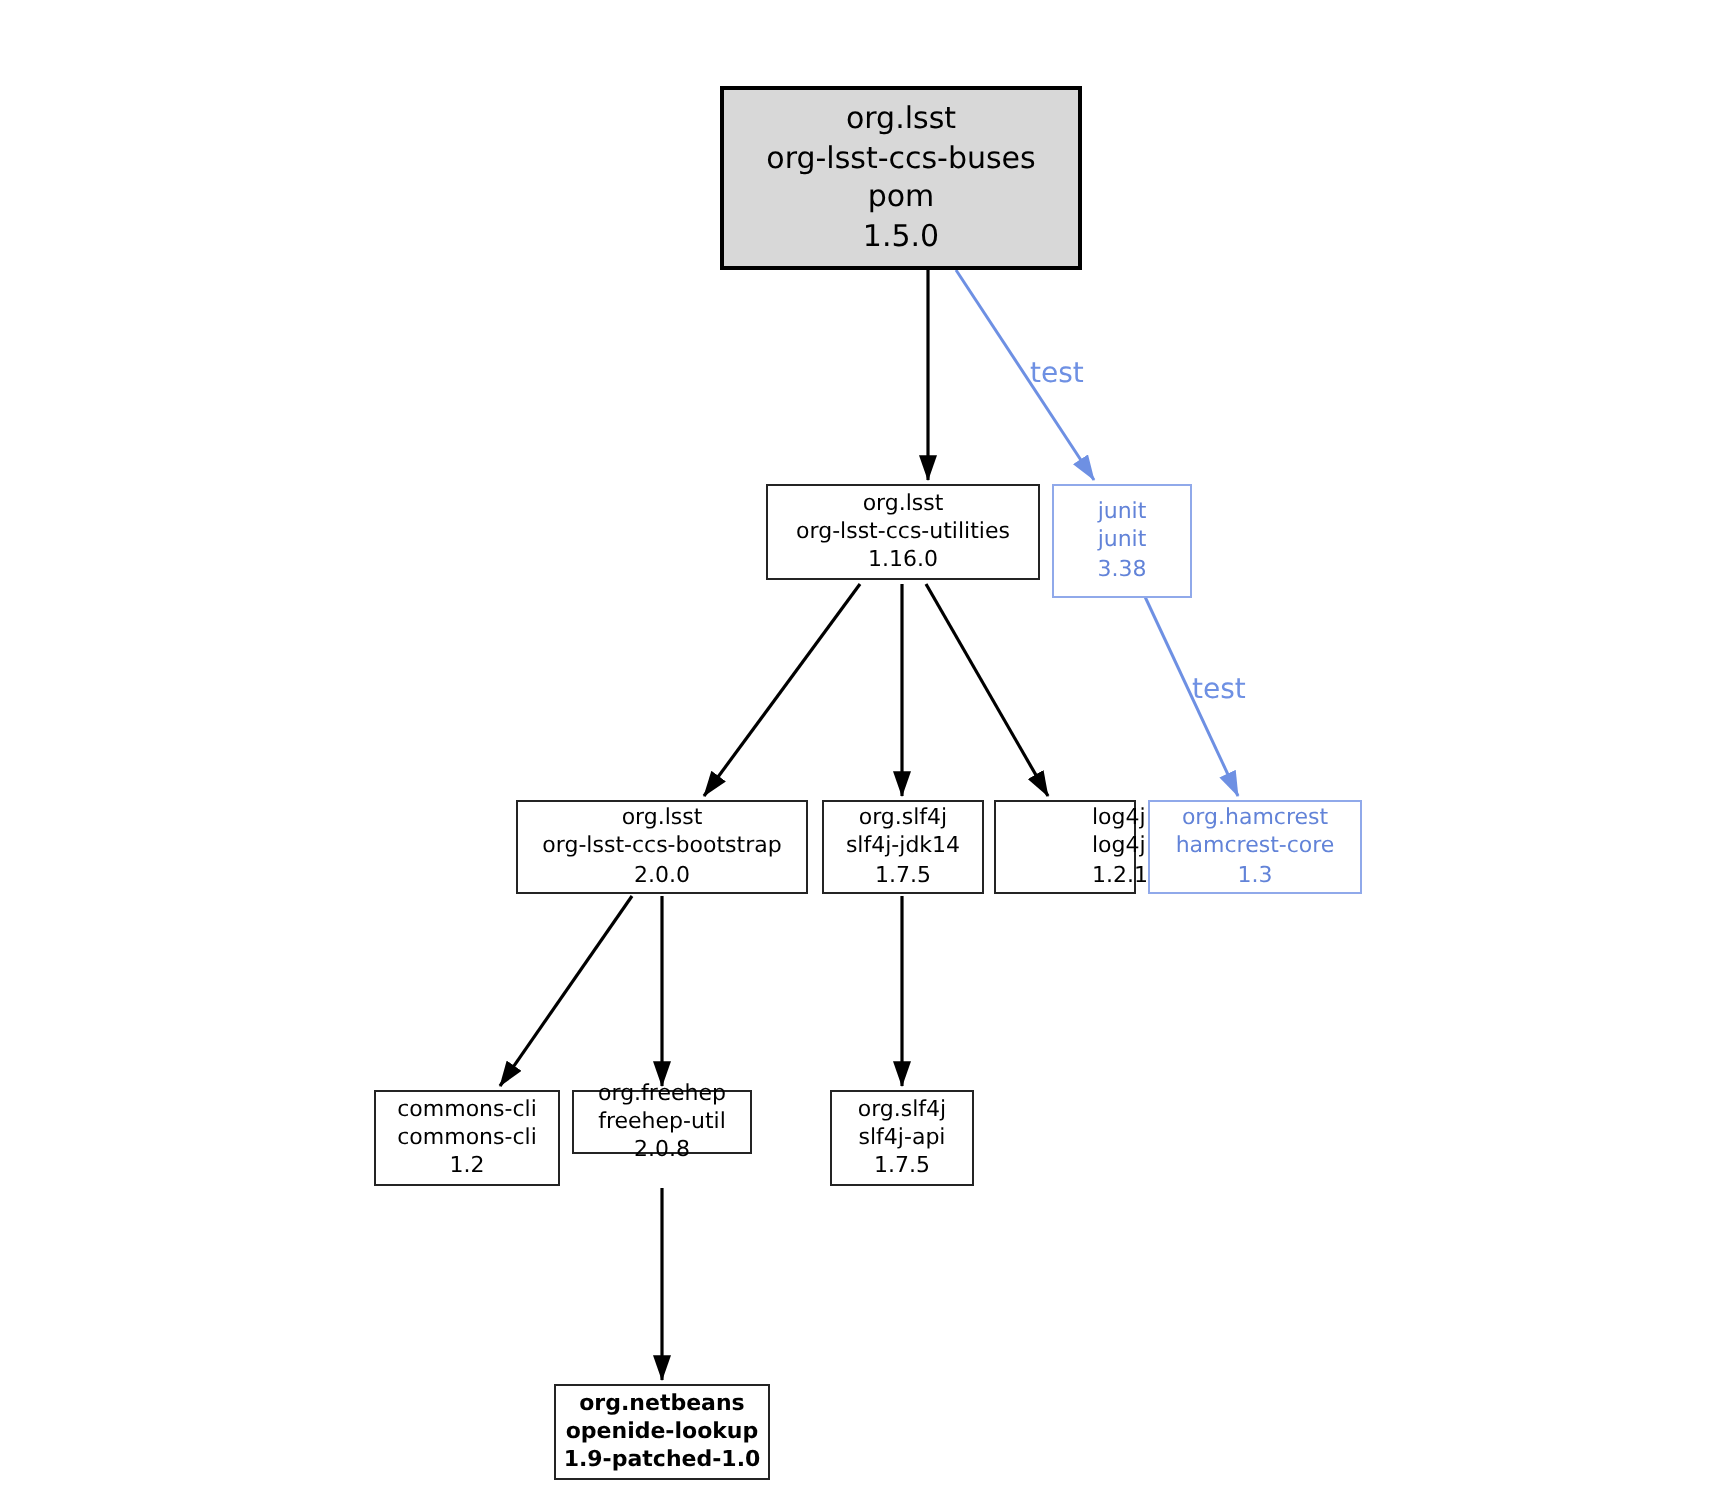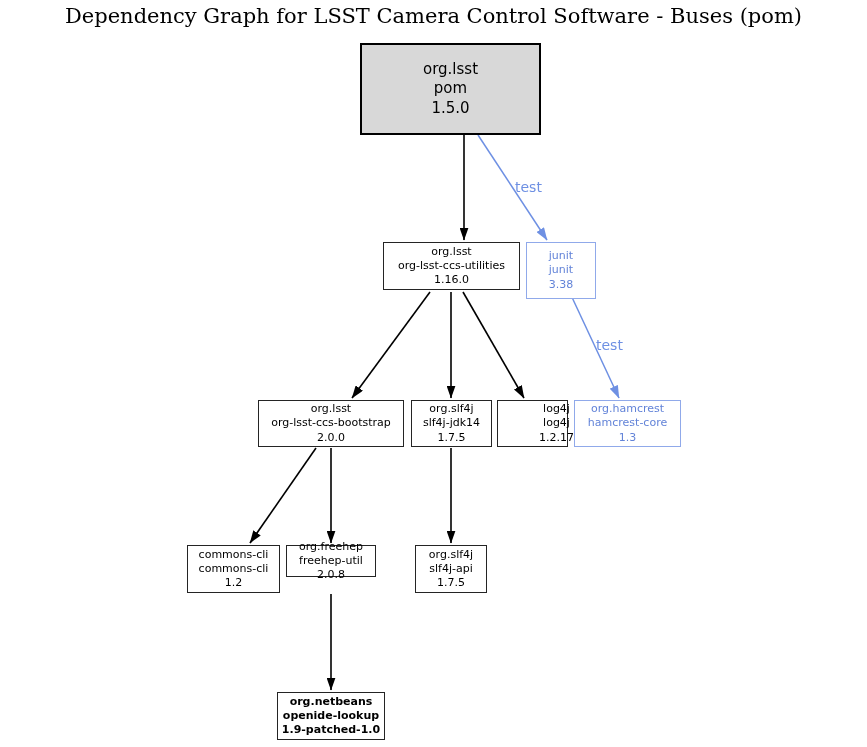--- a/index.html
+++ b/index.html
@@ -32,21 +32,20 @@
     top: 0;
   }
   .node {
     position: absolute;
     box-sizing: border-box;
     background: #ffffff;
     border: 1.5px solid #242424;
     color: #000000;
     display: flex;
     flex-direction: column;
-    align-items: center;
     justify-content: center;
     text-align: center;
     font-size: 11px;
     line-height: 1.3;
     white-space: nowrap;
   }
   .node.root {
     background: #d8d8d8;
     border: 2px solid #000000;
     font-size: 15px;
@@ -61,21 +60,20 @@
     font-size: 14px;
     color: #6e90e3;
     white-space: nowrap;
   }
 </style>
 </head>
 <body>
 
 <div id="stage">
 
-  <div class="graph-title">Dependency Graph for LSST Camera Control Software - Buses (pom)</div>
 
   <svg id="edge-layer" width="867" height="747">
     <defs>
       <marker id="ah-black" viewBox="0 0 10 7" refX="9.6" refY="3.5" markerWidth="13" markerHeight="9" markerUnits="userSpaceOnUse" orient="auto">
         <path d="M0,0 L10,3.5 L0,7 Z" fill="#000000"></path>
       </marker>
       <marker id="ah-blue" viewBox="0 0 10 7" refX="9.6" refY="3.5" markerWidth="13" markerHeight="9" markerUnits="userSpaceOnUse" orient="auto">
         <path d="M0,0 L10,3.5 L0,7 Z" fill="#6e90e3"></path>
       </marker>
     </defs>
@@ -90,20 +88,21 @@
     <line x1="331" y1="448" x2="331" y2="543" stroke="#000000" stroke-width="1.6" marker-end="url(#ah-black)"></line>
     <line x1="451" y1="448" x2="451" y2="543" stroke="#000000" stroke-width="1.6" marker-end="url(#ah-black)"></line>
     <line x1="331" y1="594" x2="331" y2="690" stroke="#000000" stroke-width="1.6" marker-end="url(#ah-black)"></line>
   </svg>
 
   <div class="edge-label" style="left:515px; top:179px;">test</div>
   <div class="edge-label" style="left:596px; top:337px;">test</div>
 
   <div class="node root" style="left:360px; top:43px; width:181px; height:92px;">
     <span>org.lsst</span>
+    <span>org-lsst-ccs-buses</span>
     <span>pom</span>
     <span>1.5.0</span>
   </div>
 
   <div class="node" style="left:383px; top:242px; width:137px; height:48px;">
     <span>org.lsst</span>
     <span>org-lsst-ccs-utilities</span>
     <span>1.16.0</span>
   </div>
 

